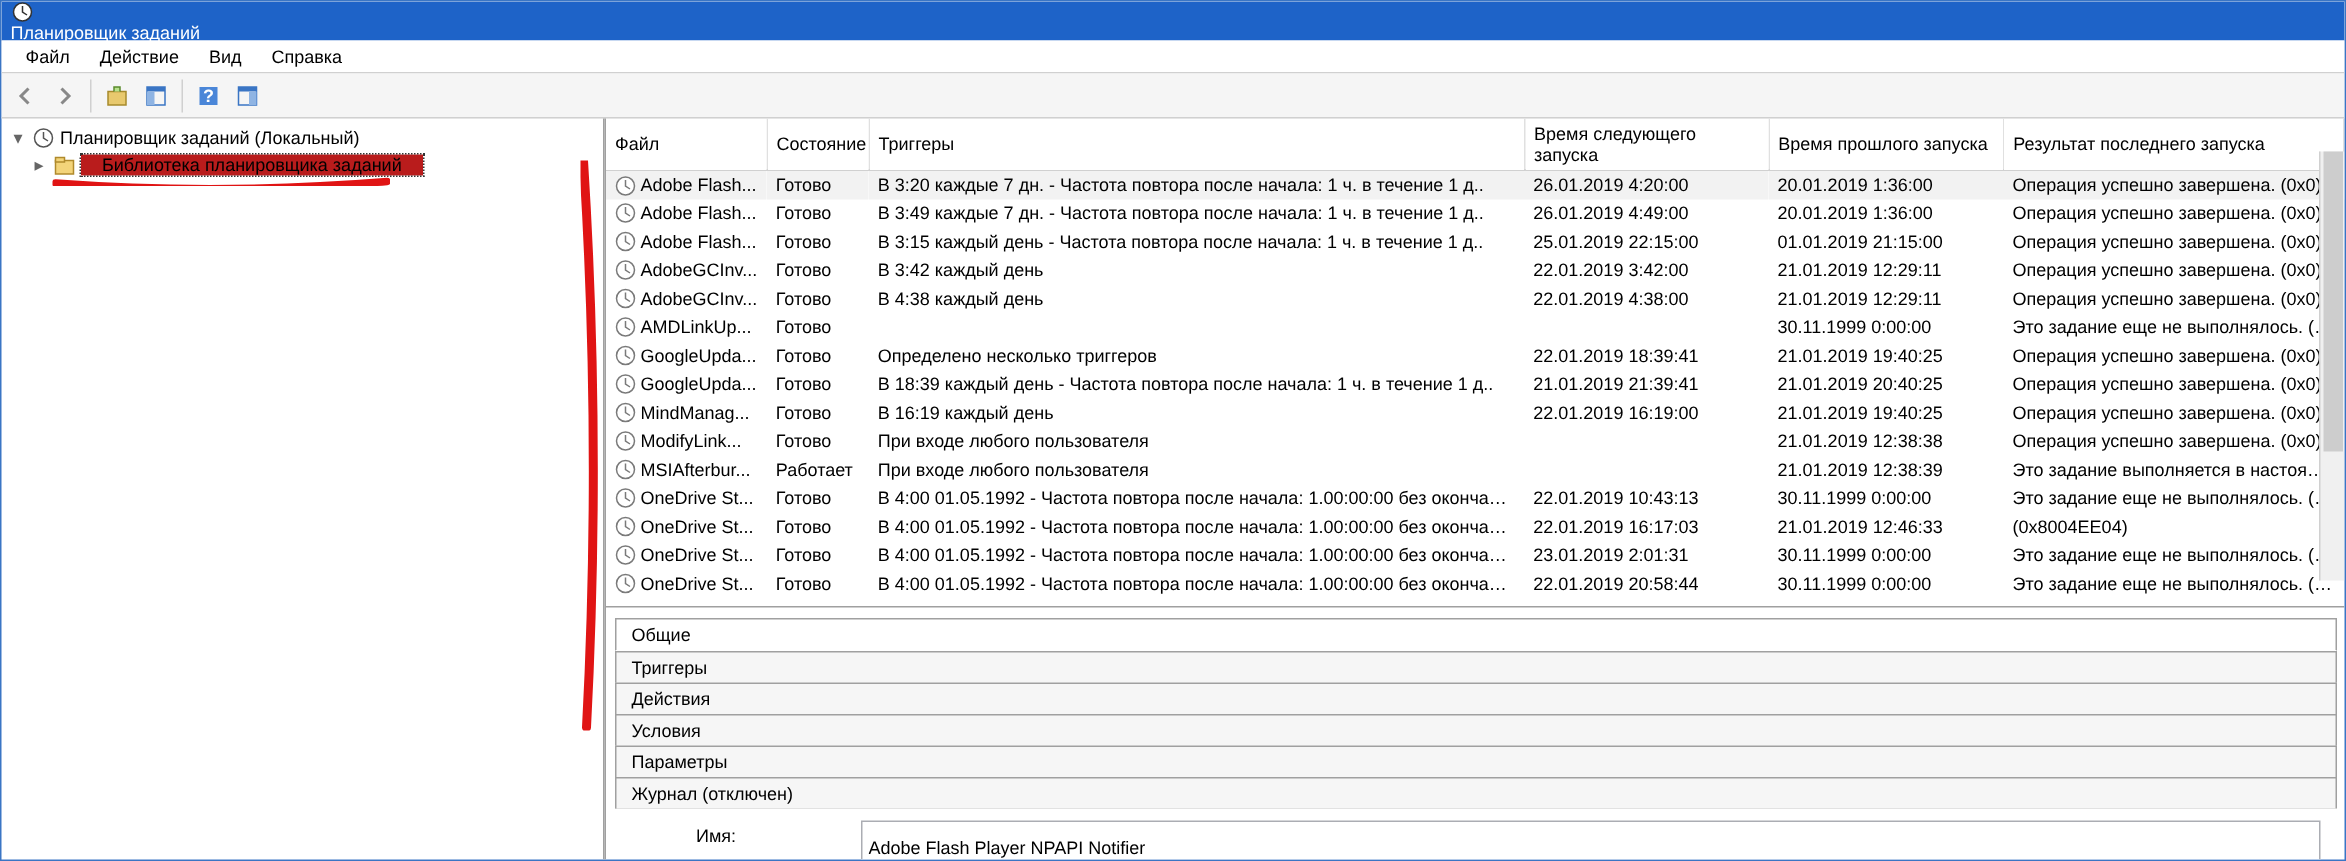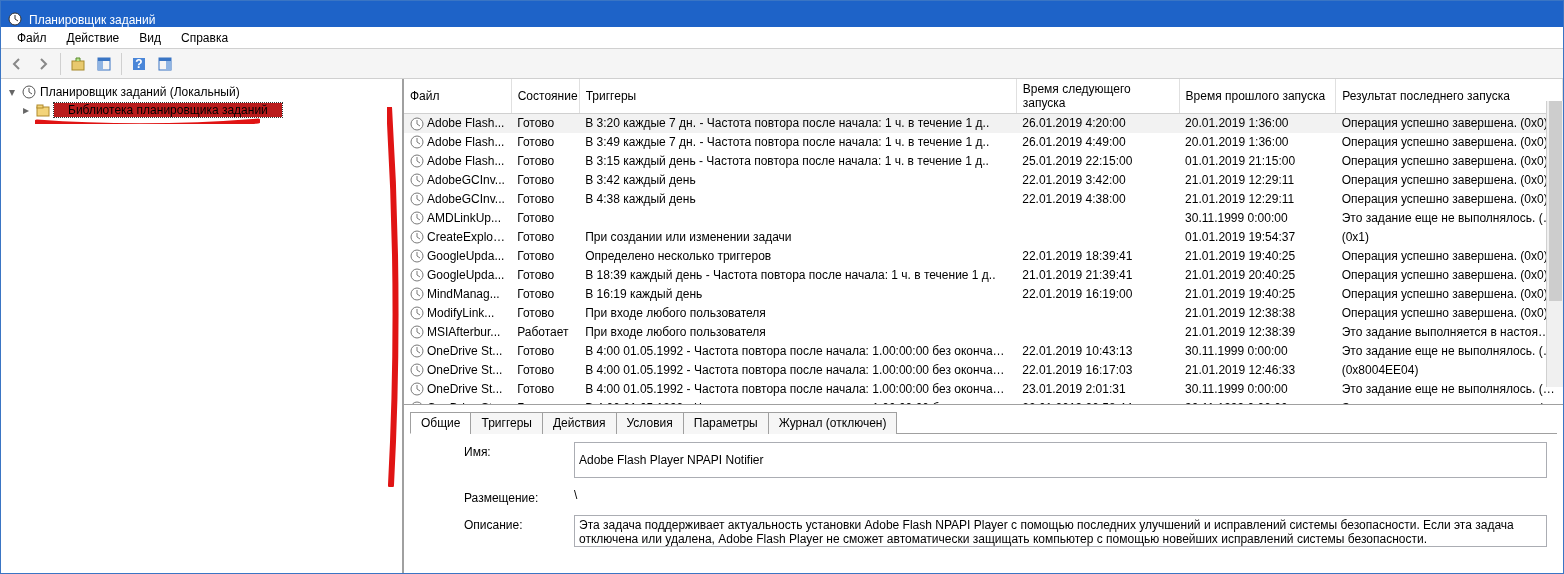--- a/index.html
+++ b/index.html
@@ -1,17 +1,17 @@
 <!DOCTYPE html>
 <html><head>
 <meta charset="utf-8">
 <style>
 * { box-sizing: border-box; margin: 0; padding: 0; font-family: "Segoe UI", Tahoma, sans-serif; font-size: 12px; }
 body { background: #fff; width: 1564px; height: 574px; overflow: hidden; border: 1px solid #3a75c4; }
-.titlebar { background: #1e63c8; color: #fff; height: 26px; display: flex; align-items: flex-end; padding: 0 6px; }
+.titlebar { background: #1e63c8; color: #fff; height: 26px; display: flex; align-items: flex-start; padding: 0 6px; flex-direction: column; }
 .titlebar .icon { width: 16px; height: 16px; margin-right: 6px; display: inline-flex; align-items: center; justify-content: center; }
 .menubar { background: #fff; height: 22px; display: flex; align-items: center; padding: 0 6px; border-bottom: 1px solid #d0d0d0; }
 .menubar .item { padding: 2px 10px; cursor: default; }
 .toolbar { background: #f5f5f5; height: 30px; display: flex; align-items: center; padding: 0 4px; border-bottom: 1px solid #d0d0d0; gap: 2px; }
 .toolbtn { width: 24px; height: 24px; display: inline-flex; align-items: center; justify-content: center; border: 1px solid transparent; }
 .sep { width: 1px; height: 22px; background: #d0d0d0; margin: 0 3px; }
 .main { display: flex; height: calc(100% - 26px - 22px - 30px); }
 .tree { width: 402px; border-right: 1px solid #a0a0a0; padding: 4px 6px; position: relative; }
 .tree-row { display: flex; align-items: center; height: 18px; padding: 1px 2px; white-space: nowrap; }
 .tree-row .exp { width: 12px; color: #666; }
@@ -22,21 +22,21 @@
 .right { flex: 1; display: flex; flex-direction: column; border-left: 1px solid #a0a0a0; }
 .gridwrap { flex: 0 0 326px; overflow: hidden; position: relative; border-bottom: 1px solid #a0a0a0; }
 .grid { width: 100%; border-collapse: collapse; table-layout: fixed; }
 .grid th { text-align: left; font-weight: normal; background: #fff; border-right: 1px solid #e0e0e0; border-bottom: 1px solid #d0d0d0; padding: 3px 6px; height: 22px; position: sticky; top: 0; }
 .grid td { padding: 1px 6px; height: 19px; white-space: nowrap; overflow: hidden; text-overflow: ellipsis; }
 .grid tr.sel td { background: #f2f2f2; }
 .taskicn { width: 14px; height: 14px; display: inline-block; vertical-align: middle; margin-right: 3px; }
 .vscroll { position:absolute; right:0; top:22px; bottom:17px; width:17px; background:#f0f0f0; border-left:1px solid #d0d0d0;}
 .vscroll .thumb{position:absolute;left:2px;top:0;width:13px;height:200px;background:#cdcdcd;}
 .details { flex: 1; padding: 6px; overflow: hidden; }
-.tabs { display: flex; border-bottom: 1px solid #a0a0a0; }
+.tabs { display: flex; border-bottom: 1px solid #a0a0a0; flex-direction: column; }
 .tab { border: 1px solid #a0a0a0; border-bottom: none; padding: 3px 10px; margin-right: -1px; background: #f6f6f6; position: relative; top: 1px; cursor: default; }
 .tab.active { background: #fff; border-bottom:1px solid #fff; }
 .form { padding: 8px 10px; }
 .formrow { display: flex; align-items: flex-start; margin-bottom: 10px; }
 .formrow .lbl { width: 110px; padding-top: 3px; margin-left: 44px; }
 .formrow .val { flex: 1; }
 .formrow input[type=text] { width: 100%; border: 1px solid #abadb3; padding: 2px 4px; height: 36px; background:#fff; }
 .formrow textarea { width: 100%; border: 1px solid #abadb3; padding: 2px 4px; height: 32px; resize: none; background:#fff; font-family: inherit; font-size: 12px; }
 svg { display: block; }
 </style>
@@ -211,31 +211,20 @@
             <tr>
               <td><span class="taskicn"><svg width="14" height="14">
                     <circle cx="7" cy="7" r="6" fill="#fff" stroke="#7a7a7a"></circle>
                     <path d="M7 3 L7 7 L10 9" stroke="#7a7a7a" fill="none"></path>
                   </svg></span>AMDLinkUp...</td>
               <td>Готово</td>
               <td></td>
               <td></td>
               <td>30.11.1999 0:00:00</td>
               <td>Это задание еще не выполнялось. (0x4</td>
-            </tr>
-            <tr>
-              <td><span class="taskicn"><svg width="14" height="14">
-                    <circle cx="7" cy="7" r="6" fill="#fff" stroke="#7a7a7a"></circle>
-                    <path d="M7 3 L7 7 L10 9" stroke="#7a7a7a" fill="none"></path>
-                  </svg></span>CreateExplor...</td>
-              <td>Готово</td>
-              <td>При создании или изменении задачи</td>
-              <td></td>
-              <td>01.01.2019 19:54:37</td>
-              <td>(0x1)</td>
             </tr>
             <tr>
               <td><span class="taskicn"><svg width="14" height="14">
                     <circle cx="7" cy="7" r="6" fill="#fff" stroke="#7a7a7a"></circle>
                     <path d="M7 3 L7 7 L10 9" stroke="#7a7a7a" fill="none"></path>
                   </svg></span>GoogleUpda...</td>
               <td>Готово</td>
               <td>Определено несколько триггеров</td>
               <td>22.01.2019 18:39:41</td>
               <td>21.01.2019 19:40:25</td>

